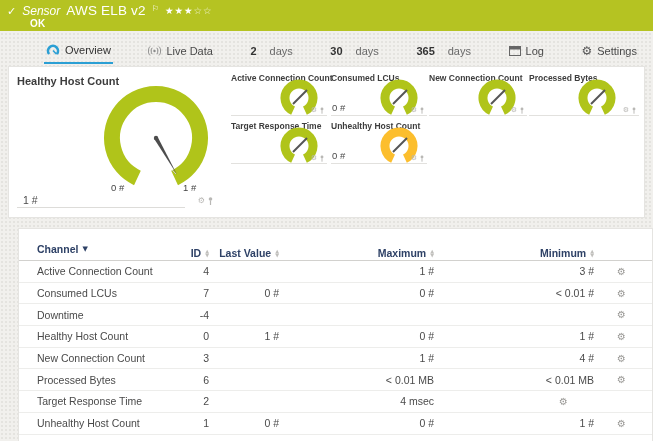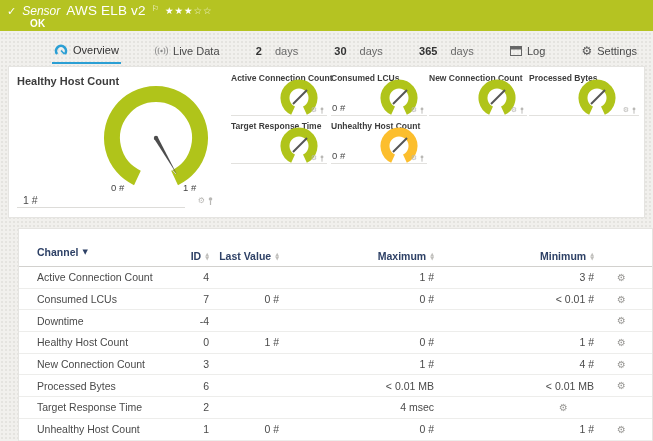--- a/index.html
+++ b/index.html
@@ -24,21 +24,21 @@
   }
   .check{font-family:"DejaVu Sans",sans-serif;font-size:11px;font-weight:bold;}
   .sensor-type{font-style:italic;font-size:12px;}
   .sensor-title{font-weight:normal;font-size:13.5px;letter-spacing:0.2px;}
   .flag{font-family:"DejaVu Sans",sans-serif;font-size:8px;vertical-align:super;position:relative;top:-4px;}
   .stars{font-family:"DejaVu Sans",sans-serif;font-size:9.5px;letter-spacing:1px;position:relative;top:-1px;}
   .stars .empty{opacity:0.75;}
   .status-ok{position:absolute;left:30px;top:18px;font-size:10px;font-weight:bold;letter-spacing:0.3px;}
   
   .tabstrip{
-    position:absolute;left:8px;top:38px;right:0;height:26px;
+    position:absolute;left:0;top:38px;right:0;height:26px;
     display:flex;align-items:stretch;justify-content:space-between;
     padding:0 14px 0 44px;box-sizing:border-box;
   }
   .tab{
     display:flex;align-items:center;gap:5px;font-size:11px;color:#4a4a4a;
     cursor:pointer;padding:4px 2px 5px 2px;white-space:nowrap;
   }
   .tab.active{border-bottom:2px solid #2b9fd4;color:#333;}
   .tab .bold{font-weight:bold;color:#333;}
   .tab .rest{color:#6a6a6a;margin-left:8px;}
@@ -73,21 +73,21 @@
   .sg-cell .cell-icons .gear-glyph{font-size:7px;}
   .c1r1{left:222px;top:6px;width:96px;}
   .c2r1{left:322px;top:6px;width:96px;}
   .c3r1{left:420px;top:6px;width:98px;}
   .c4r1{left:520px;top:6px;width:110px;}
   .c1r2{left:222px;top:54px;width:96px;}
   .c2r2{left:322px;top:54px;width:96px;}
   
   .t-grid{display:grid;grid-template-columns:140px 32px 70px 155px 160px auto;
     align-items:center;padding-left:18px;box-sizing:border-box;}
-  .t-head{height:38px;border-bottom:1px solid #d2d1ce;padding-top:8px;}
+  .t-head{height:32px;border-bottom:1px solid #d2d1ce;padding-top:8px;}
   .t-head .hcell{font-size:10.5px;font-weight:bold;color:#2e4166;}
   .hcell{display:flex;align-items:center;gap:4px;}
   .h-right{justify-content:flex-end;margin-top:9px;}
   .chan-sort{font-family:"DejaVu Sans",sans-serif;font-size:7px;color:#2e4166;}
   .sort-stack{display:inline-flex;flex-direction:column;font-family:"DejaVu Sans",sans-serif;
     font-size:5px;line-height:4.5px;color:#c0bfbc;}
   .trow{height:21.7px;border-bottom:1px solid #ededeb;font-size:10.5px;color:#4a4a4a;}
   .tcell{white-space:nowrap;overflow:hidden;}
   .t-right{text-align:right;}
   .row-gear{display:flex;justify-content:flex-end;padding-right:26px;}

